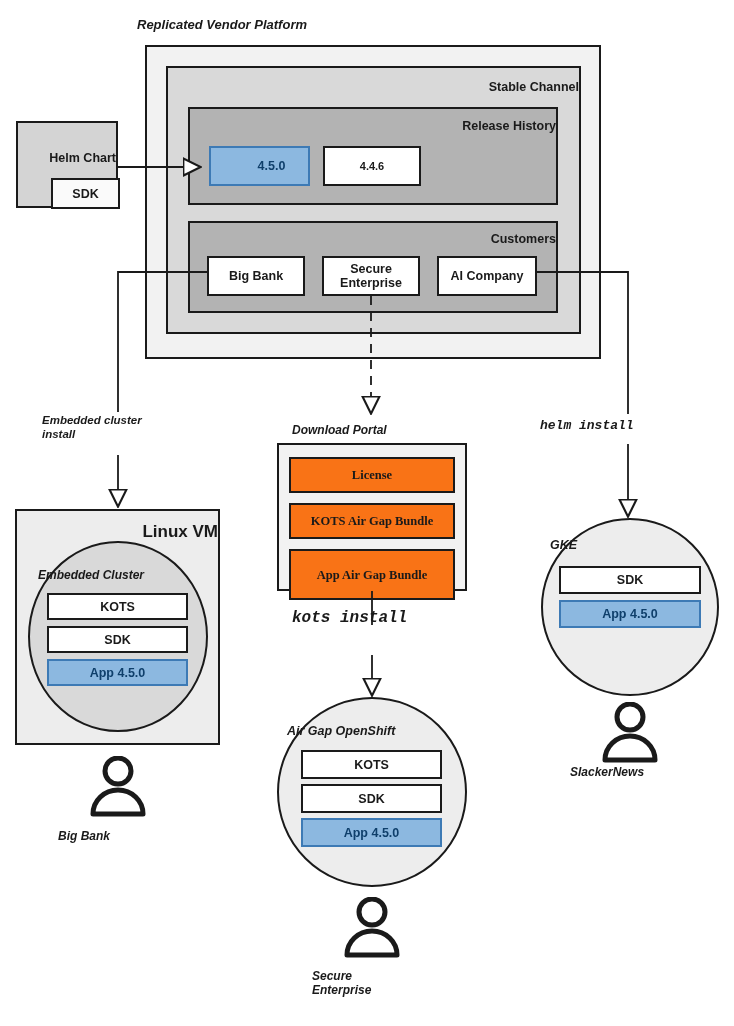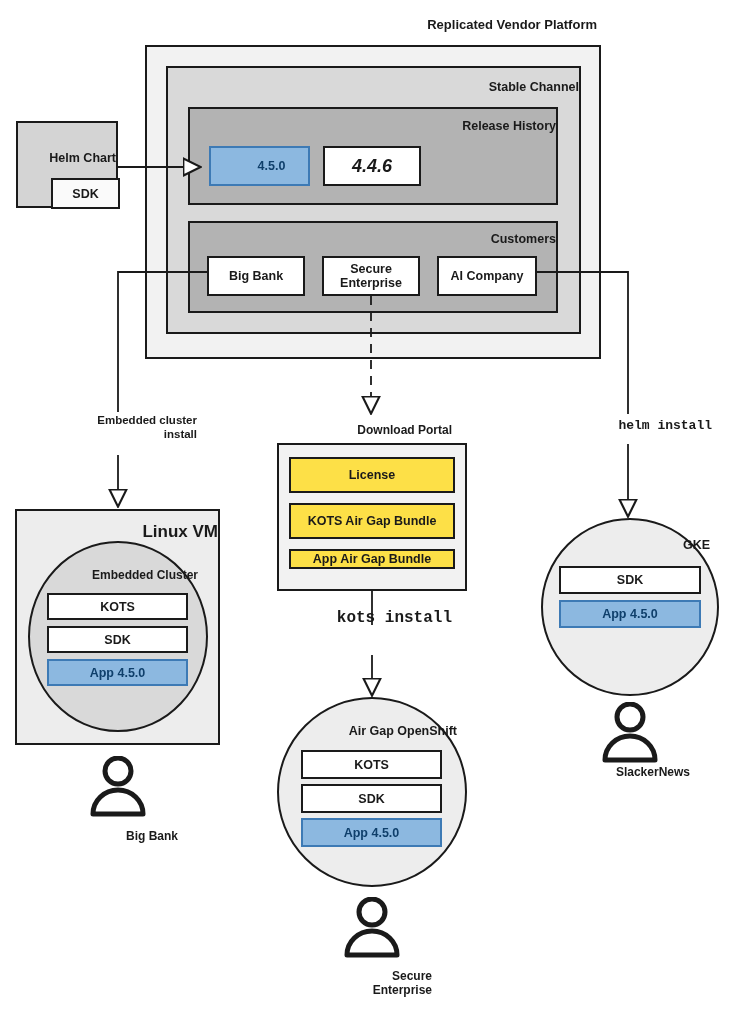--- a/index.html
+++ b/index.html
@@ -4,38 +4,38 @@
 <style>
   html,body{margin:0;padding:0;background:#ffffff;}
   body{
     width:734px;height:1026px;position:relative;overflow:hidden;
     font-family:"Liberation Sans", sans-serif;
     color:#1a1a1a;
   }
   .stage{position:absolute;left:0;top:0;width:734px;height:1026px;}
   svg.wires{position:absolute;left:0;top:0;width:734px;height:1026px;pointer-events:none;}
 
-  .lbl{position:absolute;text-align:right;font-weight:bold;line-height:1.18;white-space:pre-line;}
+  .lbl{position:absolute;text-align:left;font-weight:bold;line-height:1.18;white-space:pre-line;font-style:italic;}
   .mono{font-family:"Liberation Mono", monospace;font-weight:bold;}
 
   
   .boxo{position:absolute;box-sizing:border-box;border:2px solid #1a1a1a;}
   .fill-l0{background:#f2f2f2;}
   .fill-l1{background:#d9d9d9;}
   .fill-l2{background:#b3b3b3;}
   .fill-grey{background:#d4d4d4;}
   .fill-vm{background:#ededed;}
 
   .hdr{position:absolute;left:0;right:0;text-align:right;font-weight:bold;}
 
   .chip{position:absolute;box-sizing:border-box;border:2px solid #1a1a1a;background:#ffffff;
         display:flex;align-items:center;justify-content:center;text-align:center;
         font-weight:bold;line-height:1.12;}
   .chip.blue{background:#8cb8e0;border-color:#3d7ab5;color:#0f3f6b;}
-  .chip.grey{background:#fde047;}
+  .chip.grey{background:#f97316;font-family:Liberation Serif, serif;}
 
   .circ{position:absolute;box-sizing:border-box;border:2px solid #1a1a1a;border-radius:50%;background:#ededed;}
   .circ.dk{background:#d9d9d9;}
 
   .person{position:absolute;}
 </style>
 </head>
 <body>
 
 <div class="stage">
@@ -46,46 +46,46 @@
 
   <div class="boxo fill-l1" style="left:166px;top:66px;width:415px;height:268px;">
     <div class="hdr" style="top:12px;font-size:12.5px;">Stable Channel</div>
   </div>
 
   <div class="boxo fill-l2" style="left:188px;top:107px;width:370px;height:98px;">
     <div class="hdr" style="top:10px;font-size:12.5px;">Release History</div>
   </div>
 
   <div class="chip blue" style="left:209px;top:146px;width:101px;height:40px;font-size:12.5px;padding-left:24px;">4.5.0</div>
-  <div class="chip" style="left:323px;top:146px;width:98px;height:40px;font-size:18px;font-style:italic;">4.4.6</div>
+  <div class="chip" style="left:323px;top:146px;width:98px;height:40px;font-size:11px;">4.4.6</div>
 
   <div class="boxo fill-l2" style="left:188px;top:221px;width:370px;height:92px;">
     <div class="hdr" style="top:9px;font-size:12.5px;">Customers</div>
   </div>
 
   <div class="chip" style="left:207px;top:256px;width:98px;height:40px;font-size:12.5px;white-space:pre-line;">Big Bank</div>
   <div class="chip" style="left:322px;top:256px;width:98px;height:40px;font-size:12.5px;white-space:pre-line;">Secure
 Enterprise</div>
   <div class="chip" style="left:437px;top:256px;width:100px;height:40px;font-size:12.5px;white-space:pre-line;">AI Company</div>
 
   <div class="boxo fill-grey" style="left:16px;top:121px;width:102px;height:87px;">
     <div class="hdr" style="top:28px;font-size:12.5px;">Helm Chart</div>
   </div>
   <div class="chip" style="left:51px;top:178px;width:69px;height:31px;font-size:12.5px;background:#fafafa;">SDK</div>
 
   <div class="lbl" style="left:42px;top:414px;width:155px;font-size:11.5px;">Embedded cluster
 install</div>
   <div class="lbl mono" style="left:292px;top:609px;width:160px;font-size:16px;">kots install</div>
-  <div class="lbl mono" style="left:552px;top:418px;width:160px;font-size:13px;">helm install</div>
+  <div class="lbl mono" style="left:540px;top:418px;width:160px;font-size:13px;">helm install</div>
 
   <div class="lbl" style="left:292px;top:423px;width:160px;font-size:12px;">Download Portal</div>
   <div class="boxo fill-l0" style="left:277px;top:443px;width:190px;height:148px;"></div>
   <div class="chip grey" style="left:289px;top:457px;width:166px;height:36px;font-size:12.5px;">License</div>
   <div class="chip grey" style="left:289px;top:503px;width:166px;height:36px;font-size:12.5px;">KOTS Air Gap Bundle</div>
-  <div class="chip grey" style="left:289px;top:549px;width:166px;height:20px;font-size:12.5px;">App Air Gap Bundle</div>
+  <div class="chip grey" style="left:289px;top:549px;width:166px;height:51px;font-size:12.5px;">App Air Gap Bundle</div>
 
   <div class="boxo fill-vm" style="left:15px;top:509px;width:205px;height:236px;">
     <div class="hdr" style="top:11px;font-size:17px;">Linux VM</div>
   </div>
   <div class="circ dk" style="left:28px;top:541px;width:180px;height:191px;border-radius:50%;"></div>
   <div class="lbl" style="left:38px;top:568px;width:160px;font-size:12px;">Embedded Cluster</div>
   <div class="chip" style="left:47px;top:593px;width:141px;height:27px;font-size:12.5px;">KOTS</div>
   <div class="chip" style="left:47px;top:626px;width:141px;height:27px;font-size:12.5px;">SDK</div>
   <div class="chip blue" style="left:47px;top:659px;width:141px;height:27px;font-size:12.5px;">App 4.5.0</div>
 

